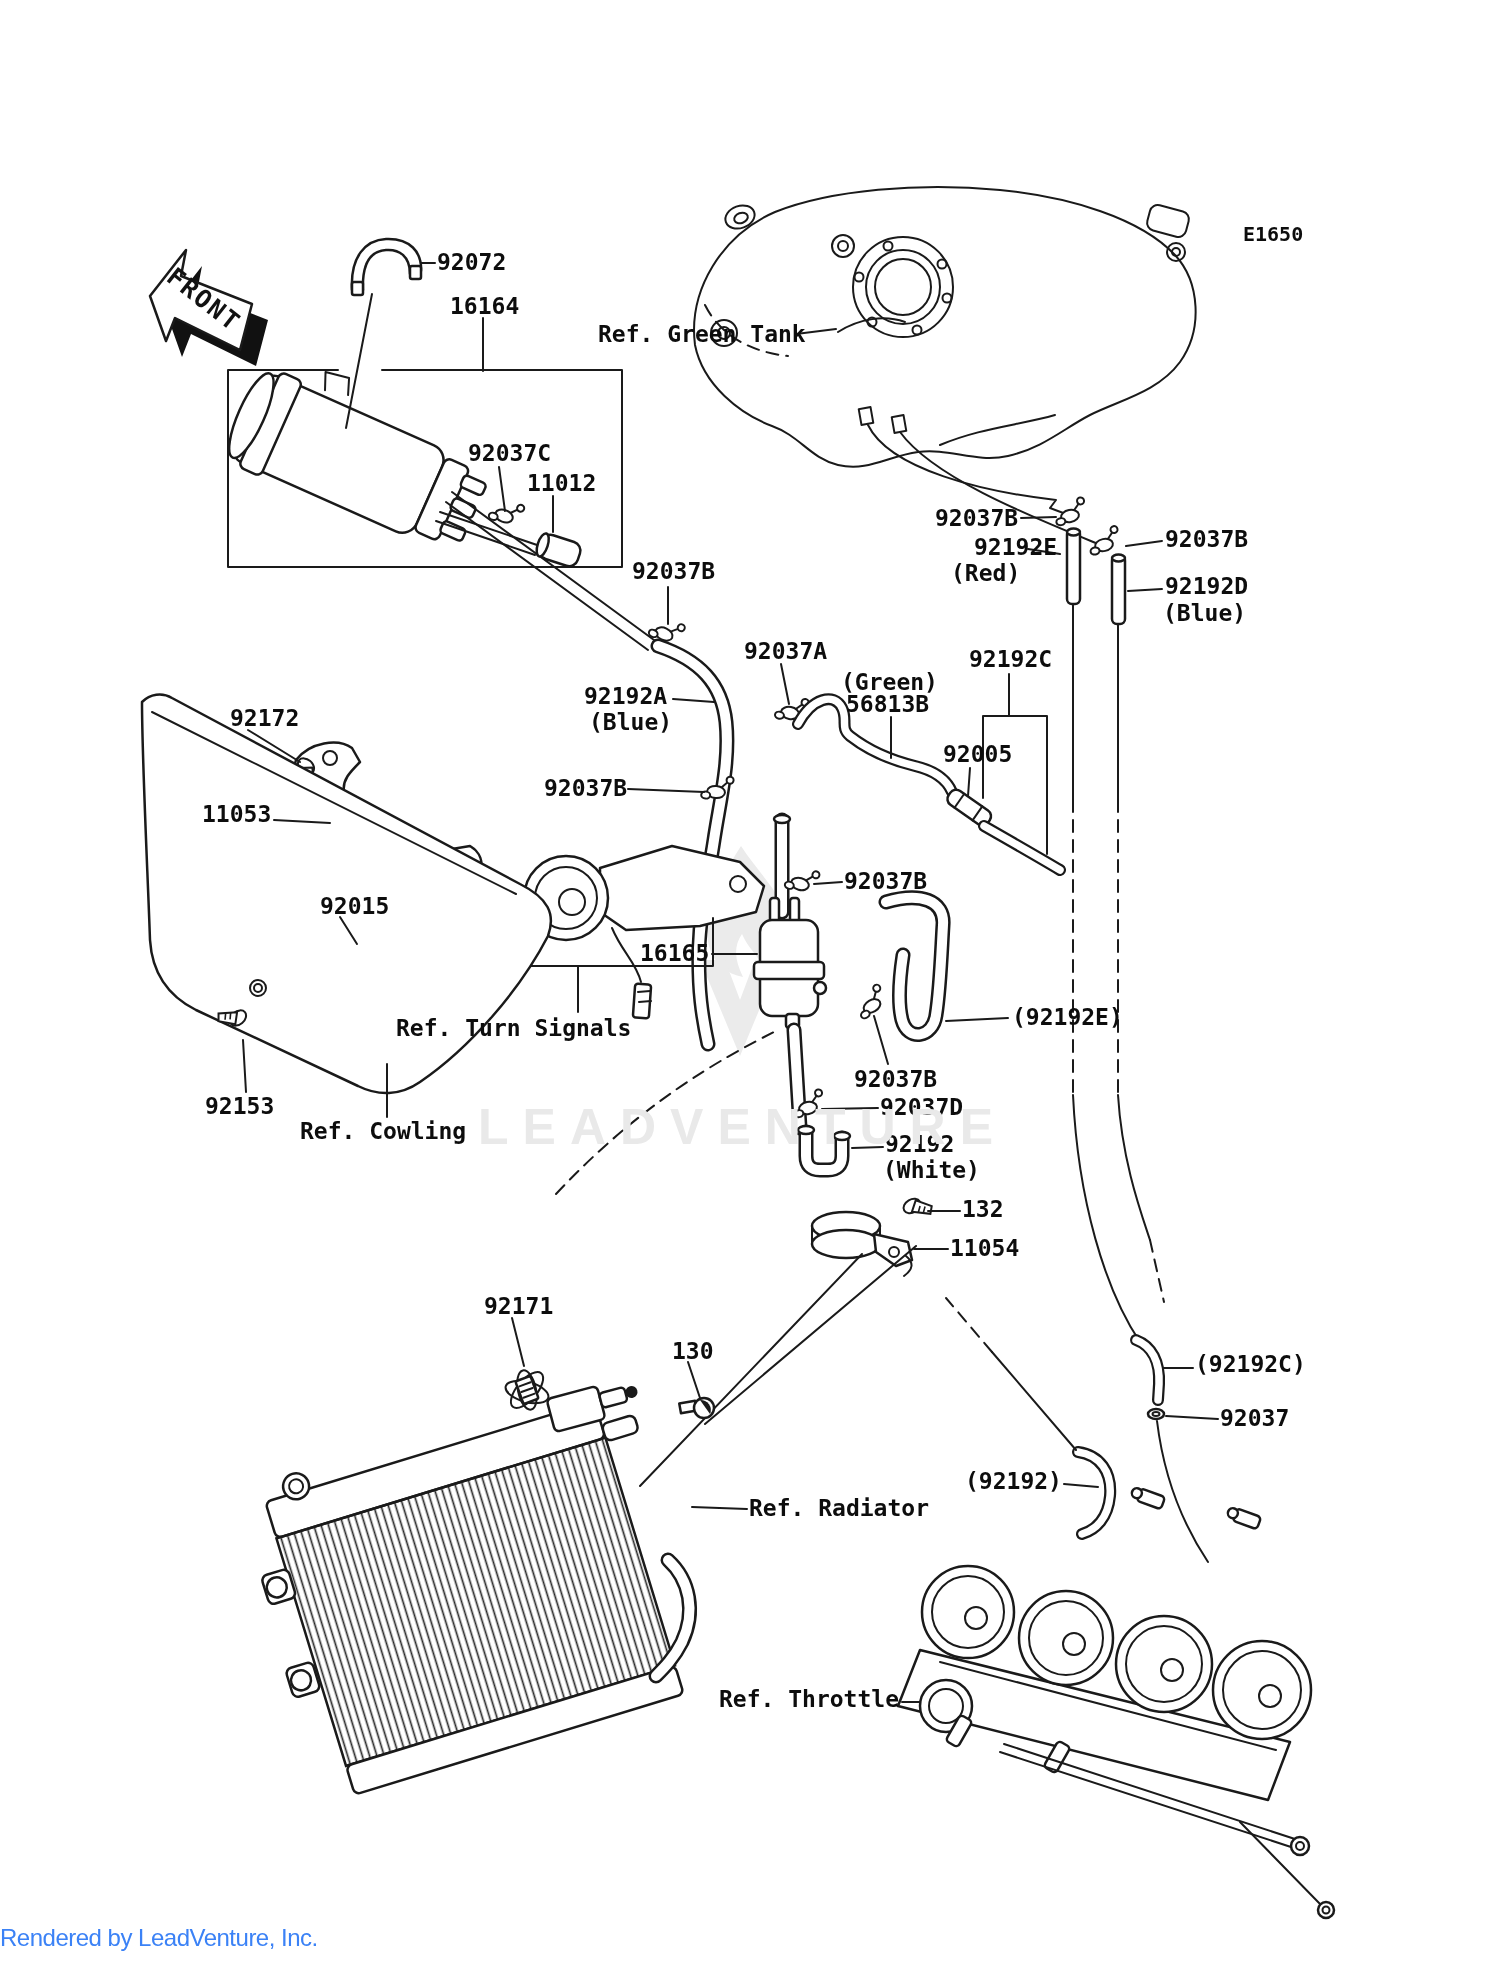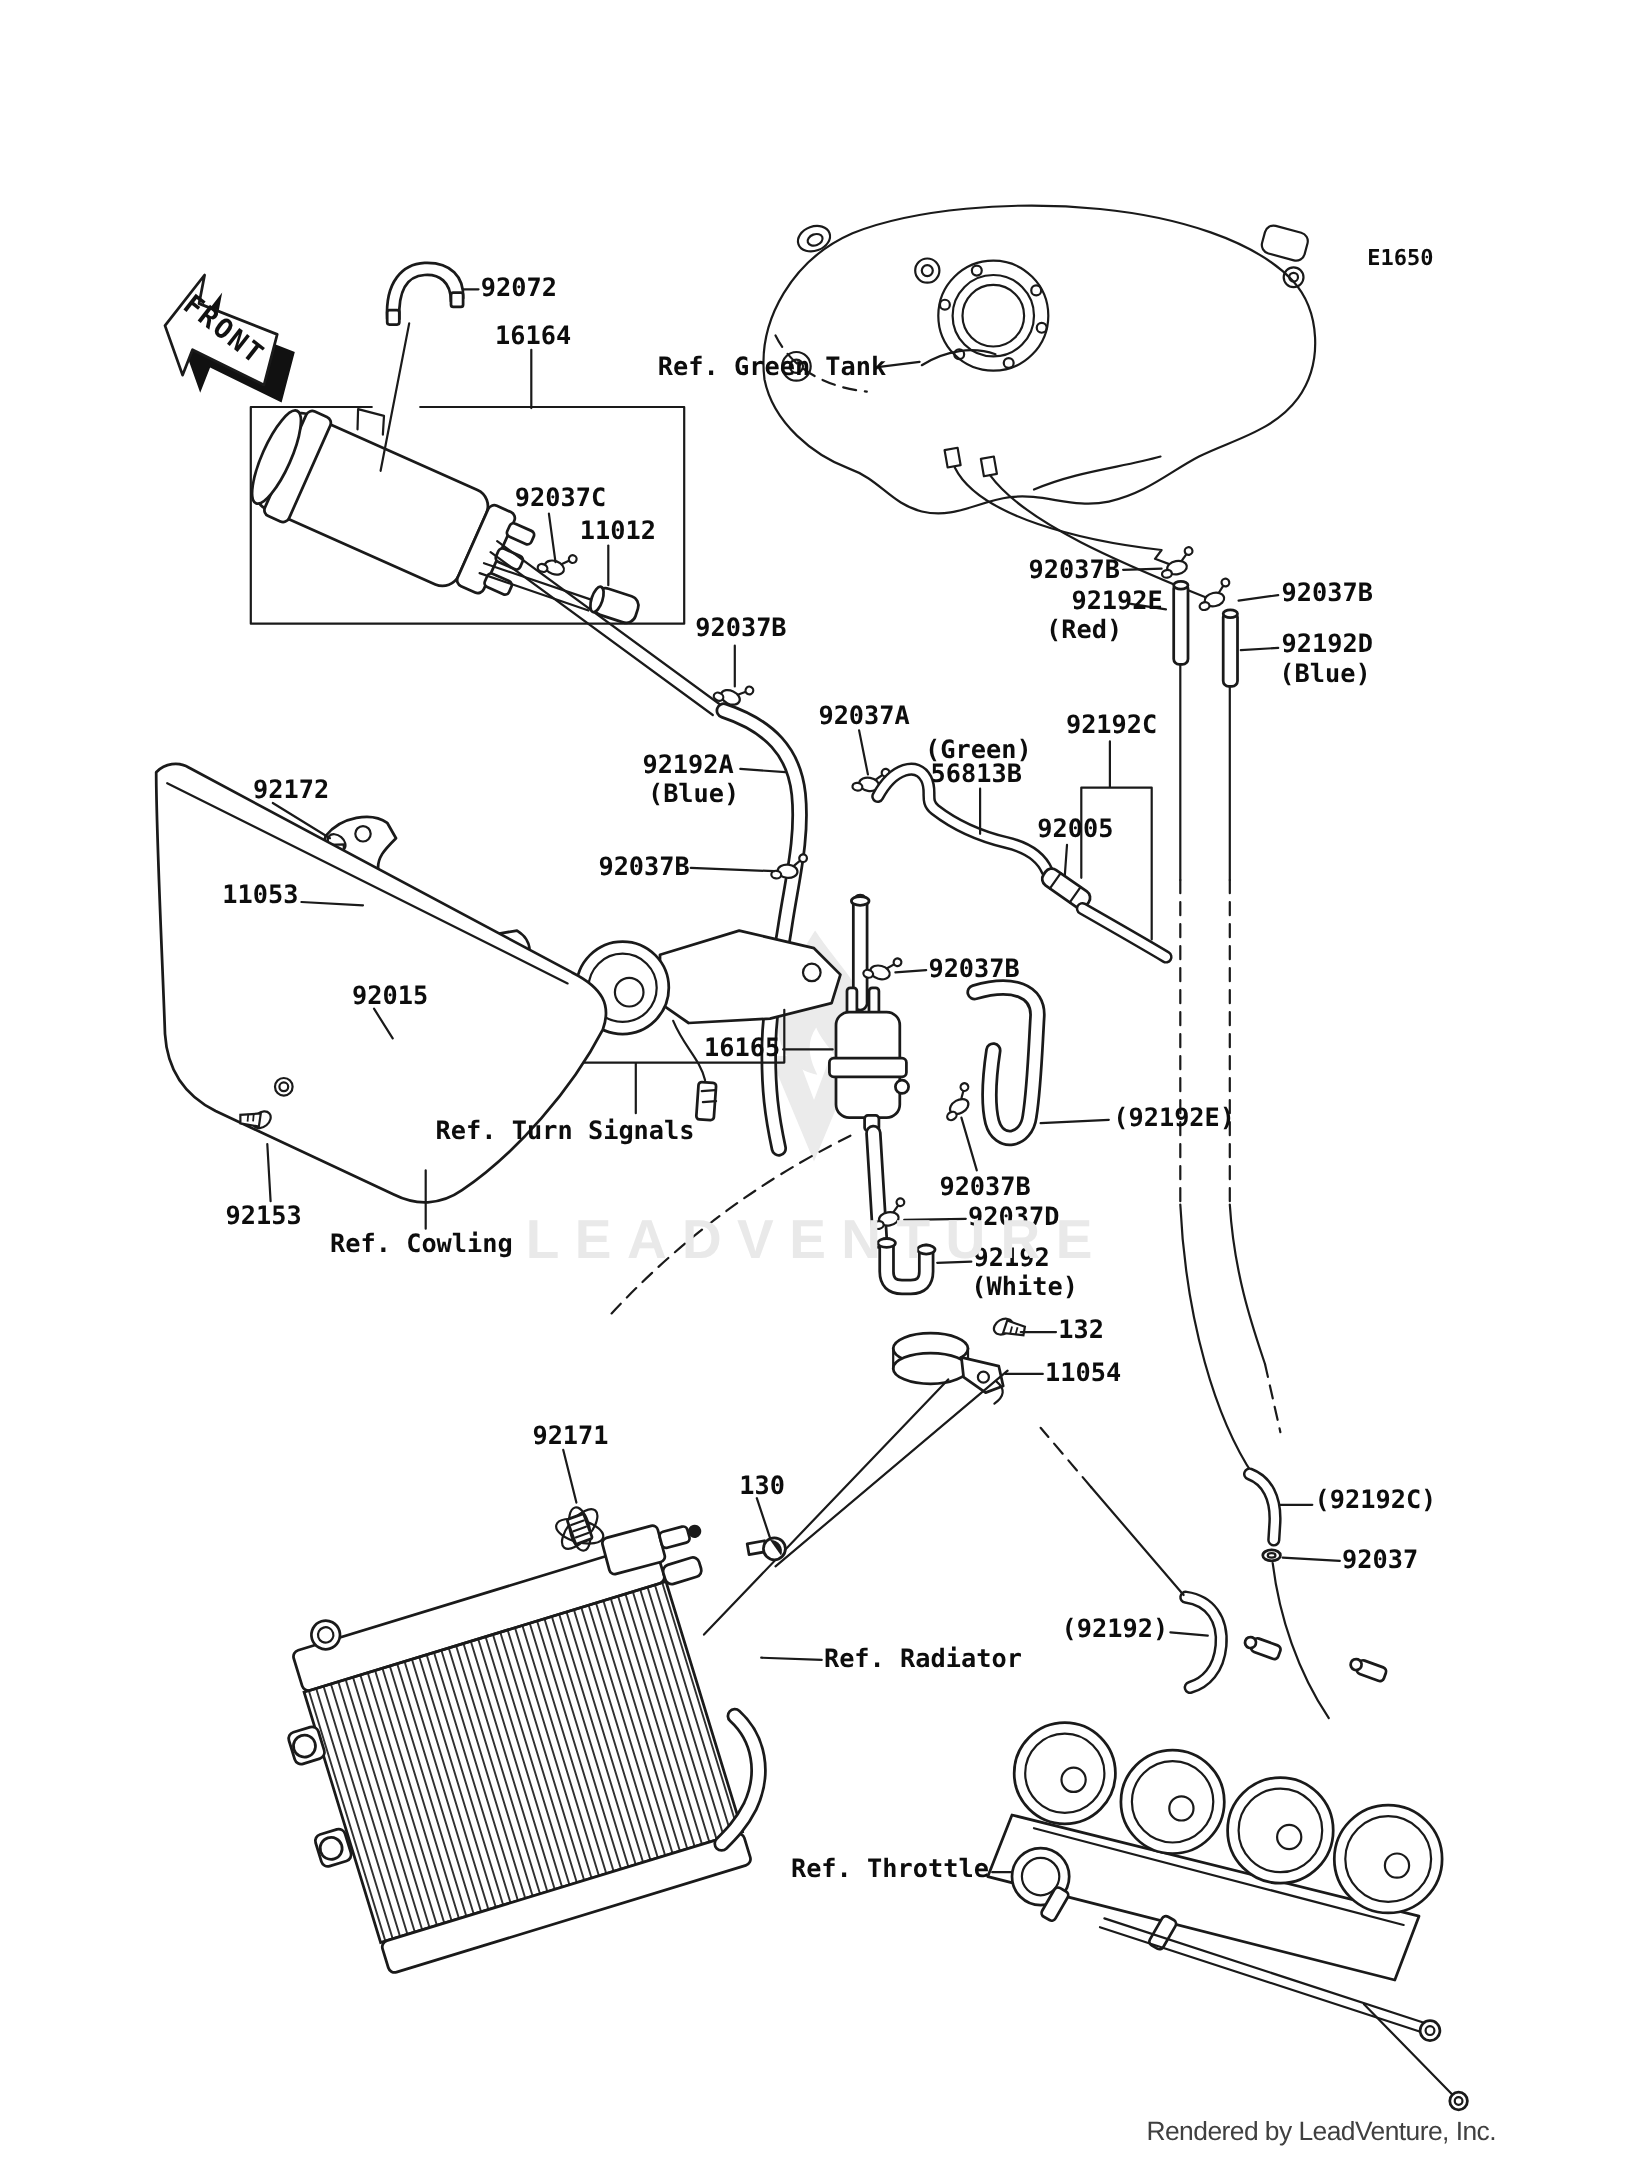--- a/index.html
+++ b/index.html
@@ -4,22 +4,22 @@
 <style>
   html,body{margin:0;padding:0;background:#ffffff;}
   #stage{position:relative;width:1500px;height:1962px;background:#ffffff;overflow:hidden;
          font-family:"DejaVu Sans Mono",monospace;}
   #art{position:absolute;left:0;top:0;}
   .lbl{position:absolute;font-family:"DejaVu Sans Mono",monospace;font-weight:bold;
        font-size:23px;line-height:25px;color:#0d0d0d;white-space:nowrap;}
   .lbl.small{font-size:20px;text-align:right;}
   #watermark-text{position:absolute;left:478px;top:1070px;font-family:"Liberation Sans",sans-serif;
        font-weight:bold;font-size:50px;letter-spacing:14px;color:#e9e9e9;margin-top:28px;}
-  #footer-text{position:absolute;left:0;top:1924px;width:1360px;text-align:right;
-       font-family:"Liberation Sans",sans-serif;font-size:24px;color:#404040;letter-spacing:-0.5px;}
+  #footer-text{position:absolute;left:0;top:1924px;width:1360px;text-align:left;
+       font-family:"Liberation Sans",sans-serif;font-size:24px;color:#3b82f6;letter-spacing:-0.5px;}
   svg .ln{fill:none;stroke:#1a1a1a;stroke-width:2;stroke-linecap:round;stroke-linejoin:round;}
   svg .wh{fill:#ffffff;stroke:#1a1a1a;stroke-width:2.5;stroke-linejoin:round;}
   svg .thk{fill:none;stroke:#1a1a1a;stroke-width:15;stroke-linecap:round;}
   svg .thkw{fill:none;stroke:#ffffff;stroke-width:10;stroke-linecap:round;}
   svg .md{fill:none;stroke:#1a1a1a;stroke-width:12;stroke-linecap:round;}
   svg .mdw{fill:none;stroke:#ffffff;stroke-width:7.5;stroke-linecap:round;}
   svg .dash{stroke-dasharray:12 8;}
   svg text{font-family:"DejaVu Sans Mono",monospace;font-weight:bold;}
 </style>
 </head>

